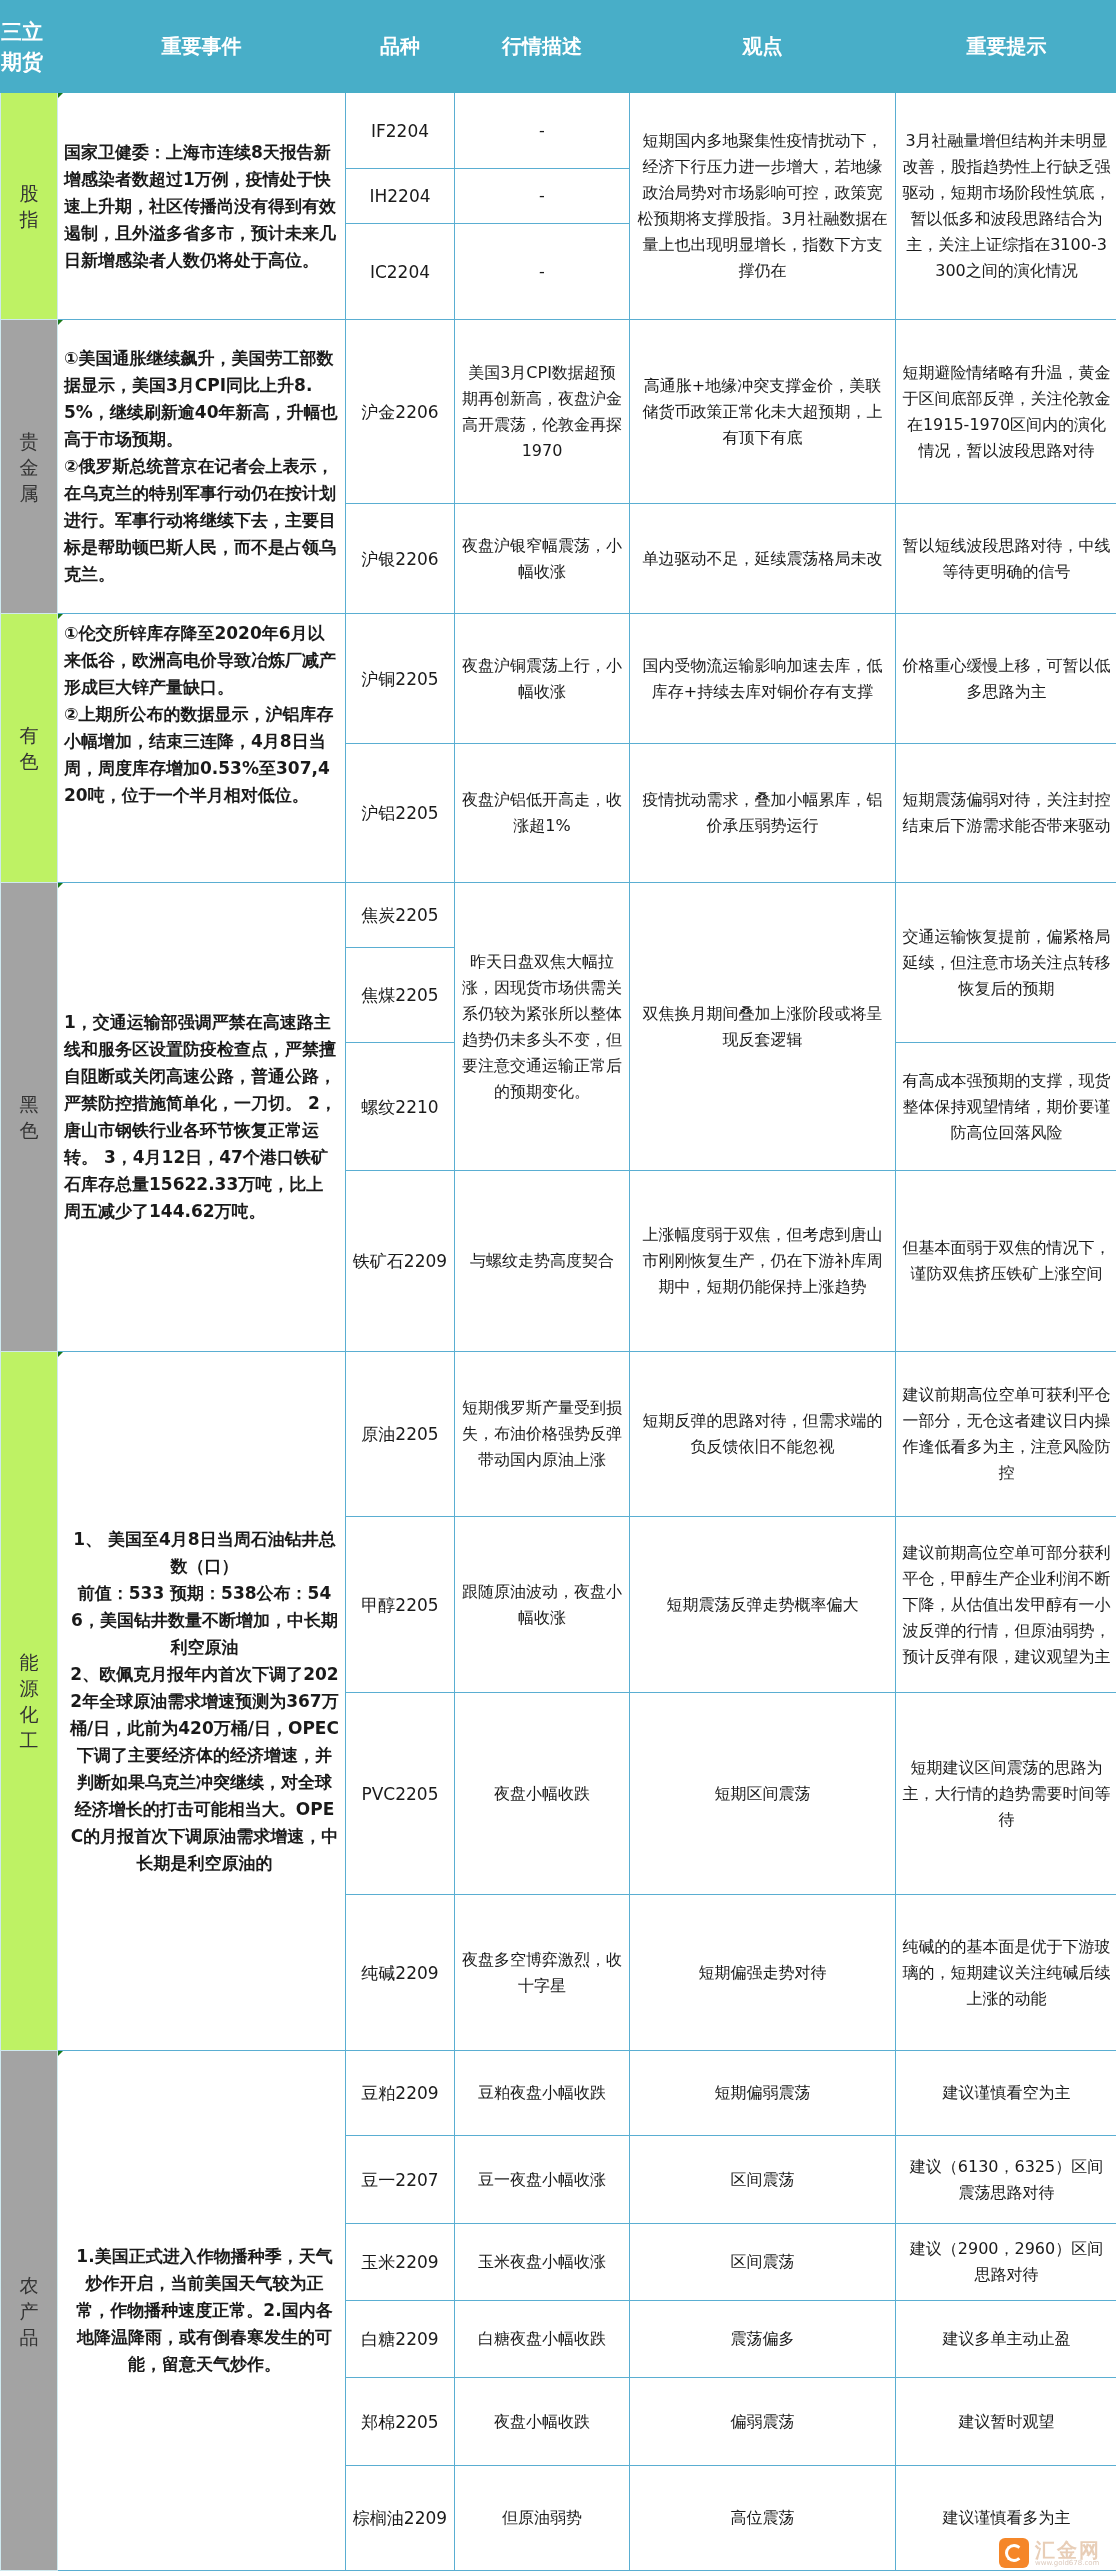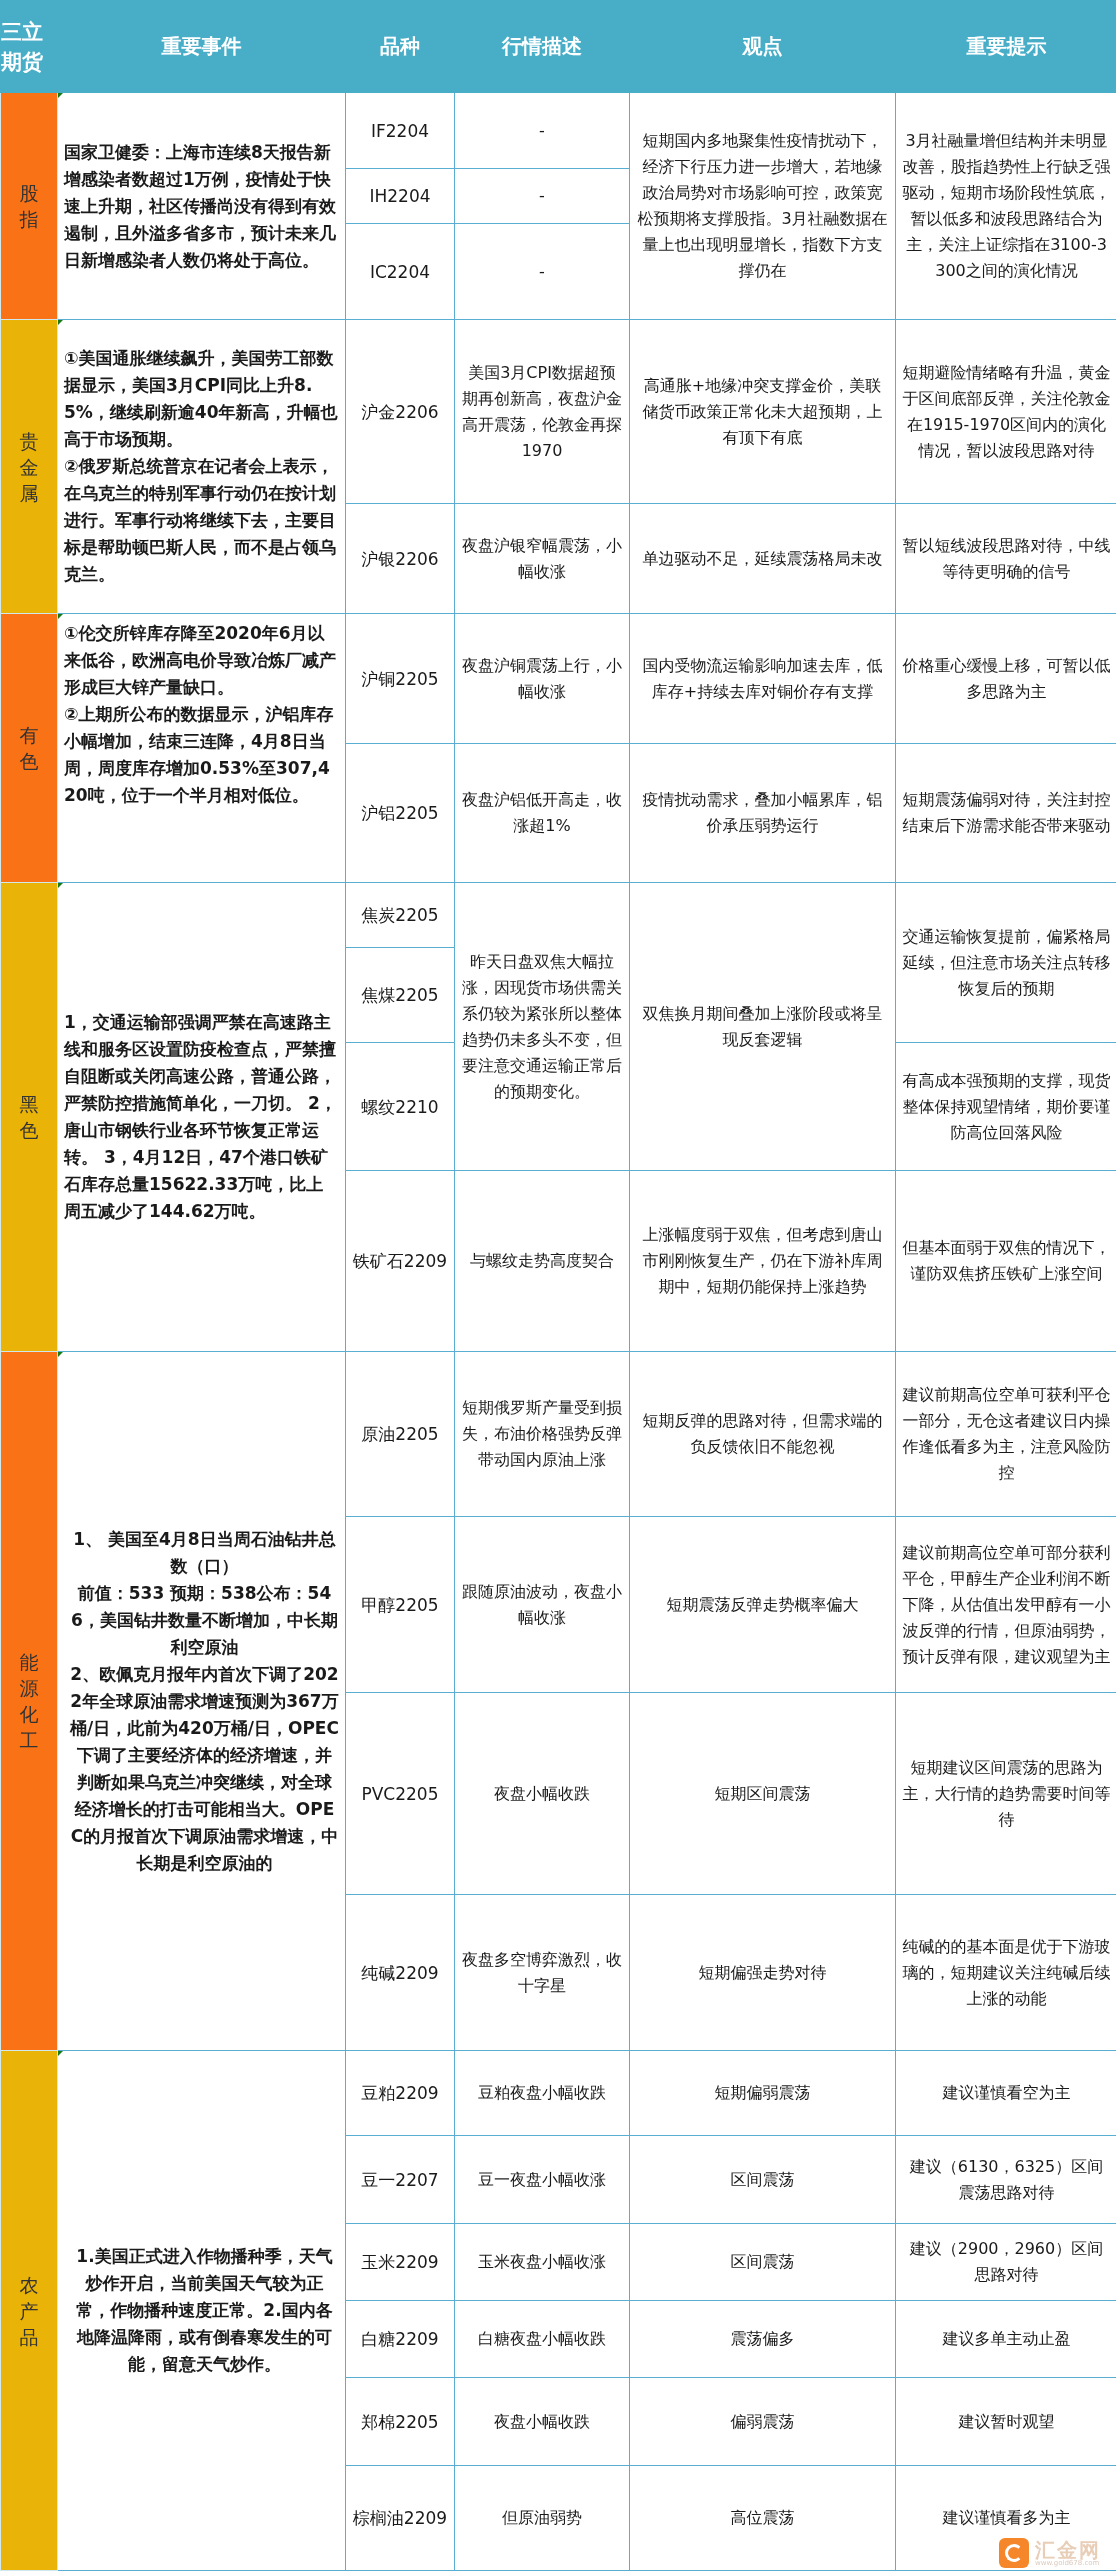--- a/index.html
+++ b/index.html
@@ -10,23 +10,23 @@
   table.report col.c1 { width: 288px; }
   table.report col.c2 { width: 109px; }
   table.report col.c3 { width: 175px; }
   table.report col.c4 { width: 266px; }
   table.report col.c5 { width: 222px; }
   thead th { background: #48aec8; color: #ffffff; height: 91px; font-weight: bold;
              font-size: 20px; border: 1px solid #48aec8; padding: 0; }
   thead th.brand { font-size: 21px; line-height: 30px; text-align: left; }
   tbody td { border: 1px solid #5aaed2; font-size: 16px; line-height: 26px;
              text-align: center; vertical-align: middle; padding: 4px 6px; word-break: break-all; }
-  tbody td.cat { background: #eab308; color: #333; font-size: 19px; line-height: 26px; padding: 0;
+  tbody td.cat { background: #a3a3a3; color: #333; font-size: 19px; line-height: 26px; padding: 0;
                  border-color: #cfe9ef; }
-  tbody tr.alt td.cat { background: #f97316; }
+  tbody tr.alt td.cat { background: #bef264; }
   tbody td.cat span { display: inline-block; width: 22px; word-wrap: break-word; }
   tbody td.event { text-align: left; font-size: 17px; line-height: 27px; padding: 6px 6px 6px 6px; position: relative; font-weight: bold; }
   tbody td.event.center { text-align: center; padding-left: 12px; }
   tbody td.event::before { content: ""; position: absolute; left: 0; top: 0;
        border-top: 5px solid #1a7a1a; border-right: 5px solid transparent; }
   tbody td.variety { font-size: 17px; }
   tbody td.tip { border-left-color: #9dd5dd; }
   .watermark { position: absolute; right: 16px; bottom: 8px; display: flex; align-items: center; gap: 6px; opacity: 0.9; }
   .wm-logo { width: 30px; height: 30px; border-radius: 6px; background: #f47a12; position: relative; }
   .wm-logo::after { content: ""; position: absolute; left: 6px; top: 6px; width: 18px; height: 18px;

